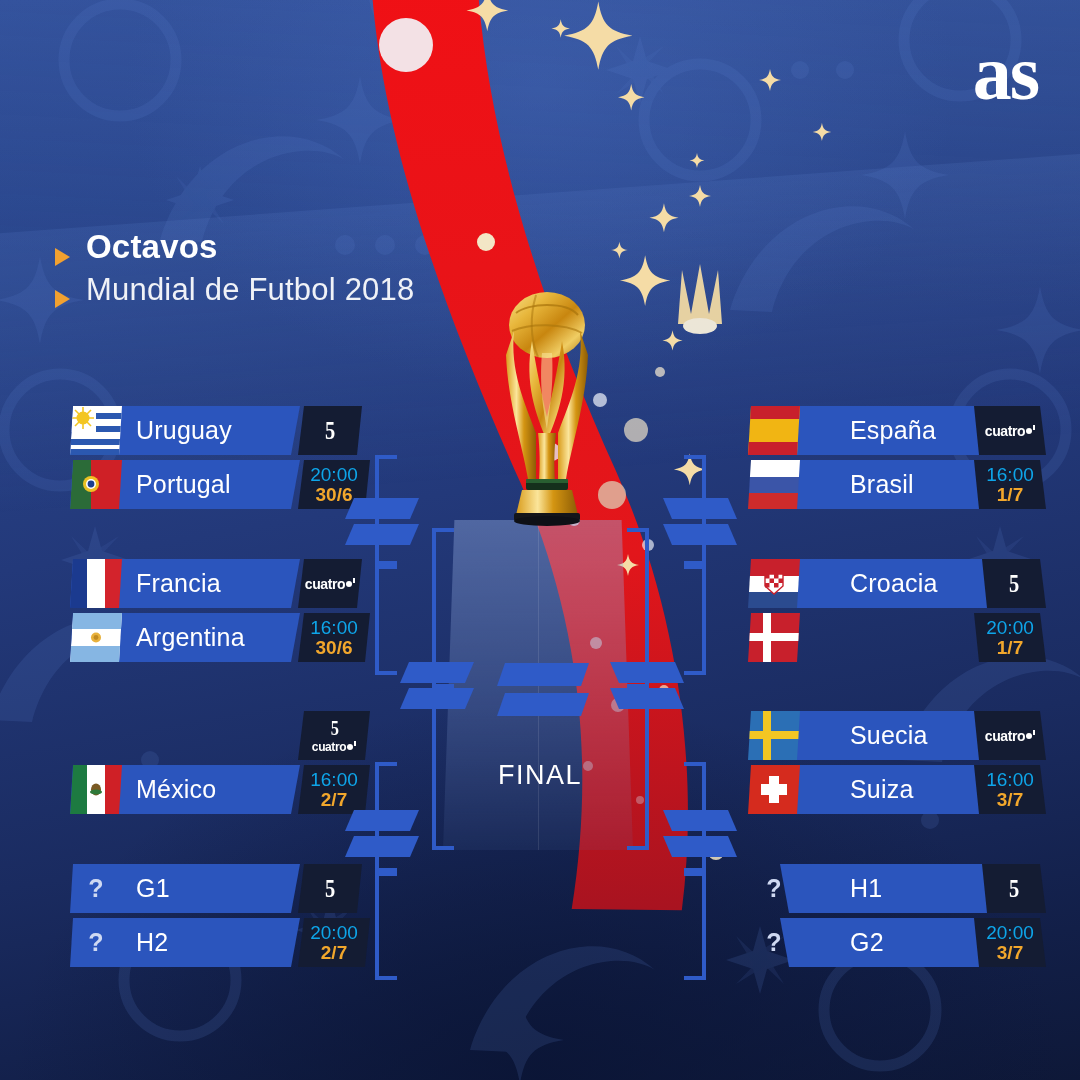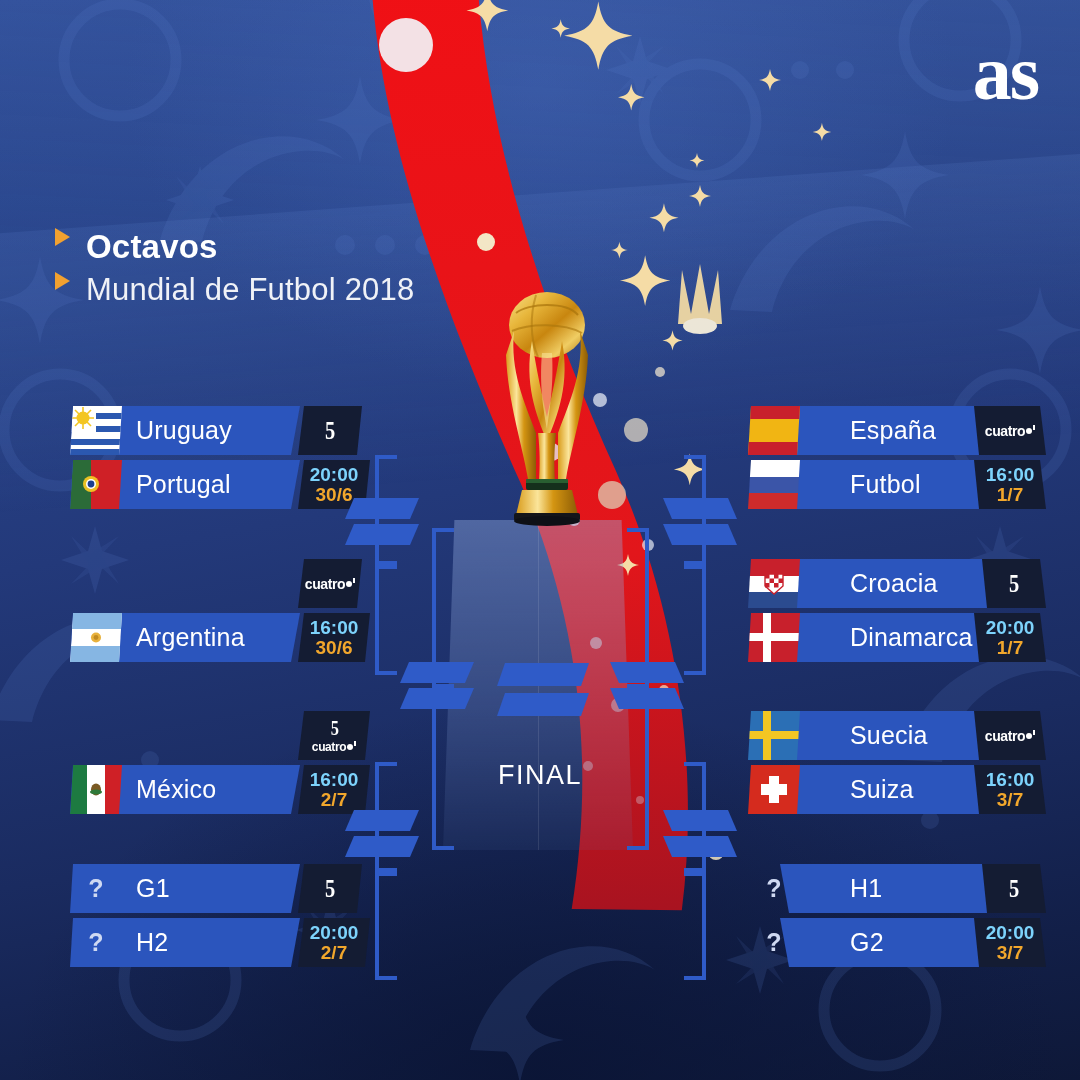--- a/index.html
+++ b/index.html
@@ -27,21 +27,21 @@
   
   .swoosh{position:absolute;left:0;top:0;width:1080px;height:1080px;pointer-events:none;}
   
   .as-logo{
     position:absolute;right:42px;top:34px;color:#fff;
     font-family:"Liberation Serif",serif;font-size:78px;line-height:1;
     font-weight:700;letter-spacing:-2px;margin-left:36px;
   }
   
   .heads{position:absolute;left:55px;top:228px;}
-  .headrow{display:flex;align-items:flex-start;gap:16px;margin-bottom:6px;}
+  .headrow{display:flex;align-items:flex-end;gap:16px;margin-bottom:6px;}
   .tri{width:0;height:0;border-left:15px solid #f2a130;border-top:9px solid transparent;border-bottom:9px solid transparent;flex:none;}
   .h1{color:#fff;font-size:33px;font-weight:700;letter-spacing:.2px;}
   .h2{color:#f0f2f7;font-size:31px;font-weight:400;letter-spacing:.2px;}
   
   .match{position:absolute;width:262px;}
   .side-r .match{}
   .row{position:relative;height:49px;margin-bottom:5px;}
   .bar{
     position:absolute;left:0;top:0;height:49px;width:230px;
     background:#2b55bd;
@@ -65,21 +65,21 @@
   }
   .side-r .tname{left:70px;}
   .box{
     position:absolute;top:0;height:49px;width:64px;
     background:#141c33;
     clip-path:polygon(6px 0,100% 0,calc(100% - 5px) 100%,0 100%);
     display:flex;flex-direction:column;align-items:center;justify-content:center;
   }
   .side-r .box{clip-path:polygon(0 0,calc(100% - 6px) 0,100% 100%,5px 100%);}
   .box.wide{width:72px;}
-  .time{color:#7dd3fc;font-size:19px;font-weight:700;line-height:1.04;text-align:center;}
+  .time{color:#0ea5e9;font-size:19px;font-weight:400;line-height:1.04;text-align:center;}
   .date{color:#f2a72c;font-size:19px;font-weight:700;line-height:1.04;text-align:center;}
   .t5{color:#fff;font-family:"Liberation Serif",serif;font-size:25px;font-weight:700;line-height:1;
       transform:scaleX(.82);letter-spacing:-1px;}
   .cuatro{color:#fff;font-size:14px;font-weight:700;letter-spacing:-.4px;display:flex;align-items:center;line-height:1;}
   .cuatro .dot{width:6px;height:6px;border-radius:50%;background:#fff;margin-left:1px;}
   .cuatro .tick{width:2px;height:5px;background:#fff;margin-left:1px;margin-bottom:7px;}
   .stack{display:flex;flex-direction:column;align-items:center;gap:3px;}
   .stack .t5{font-size:20px;}
   .stack .cuatro{font-size:12px;}
   
@@ -331,20 +331,30 @@
         </div>
         <div class="box wide" style="left:228px;">
           <span class="time">20:00</span>
           <span class="date">30/6</span>
         </div>
       </div>
     </div>
 
     <div class="match" style="left:70px;top:559px;">
       <div class="row">
+        <div class="bar">
+          <div class="flag">
+            <svg viewBox="0 0 52 49">
+                <rect width="17" height="49" fill="#1b3a8f"></rect>
+                <rect x="17" width="18" height="49" fill="#fff"></rect>
+                <rect x="35" width="17" height="49" fill="#d3232c"></rect>
+              </svg>
+          </div>
+          <div class="tname">Francia</div>
+        </div>
         <div class="box" style="left:228px;">
           <span class="cuatro">
             <span>cuatro</span>
               <span class="dot"></span>
               <span class="tick"></span>
           </span>
         </div>
       </div>
       <div class="row">
         <div class="bar">
@@ -460,21 +470,21 @@
         <div class="box wide" style="left:226px;">
           <span class="cuatro">
             <span>cuatro</span>
               <span class="dot"></span>
               <span class="tick"></span>
           </span>
         </div>
       </div>
       <div class="row">
         <div class="bar" style="left:32px;">
-          <div class="tname">Futbol</div>
+          <div class="tname">Brasil</div>
         </div>
         <div class="flag">
           <svg viewBox="0 0 52 49">
               <rect width="52" height="17" fill="#fff"></rect>
               <rect y="17" width="52" height="16" fill="#3b55a8"></rect>
               <rect y="33" width="52" height="16" fill="#ce2b2b"></rect>
             </svg>
         </div>
         <div class="box wide" style="left:226px;">
           <span class="time">16:00</span>
@@ -504,23 +514,20 @@
                   <rect x="0" y="0" width="4.5" height="4.5"></rect>
                 </g>
               </g>
             </svg>
         </div>
         <div class="box" style="left:234px;">
           <span class="t5">5</span>
         </div>
       </div>
       <div class="row">
-        <div class="bar" style="left:32px;">
-          <div class="tname">Dinamarca</div>
-        </div>
         <div class="flag">
           <svg viewBox="0 0 52 49">
               <rect width="52" height="49" fill="#c8202c"></rect>
               <rect x="15" width="8" height="49" fill="#fff"></rect>
               <rect y="20" width="52" height="8" fill="#fff"></rect>
             </svg>
         </div>
         <div class="box wide" style="left:226px;">
           <span class="time">20:00</span>
           <span class="date">1/7</span>

